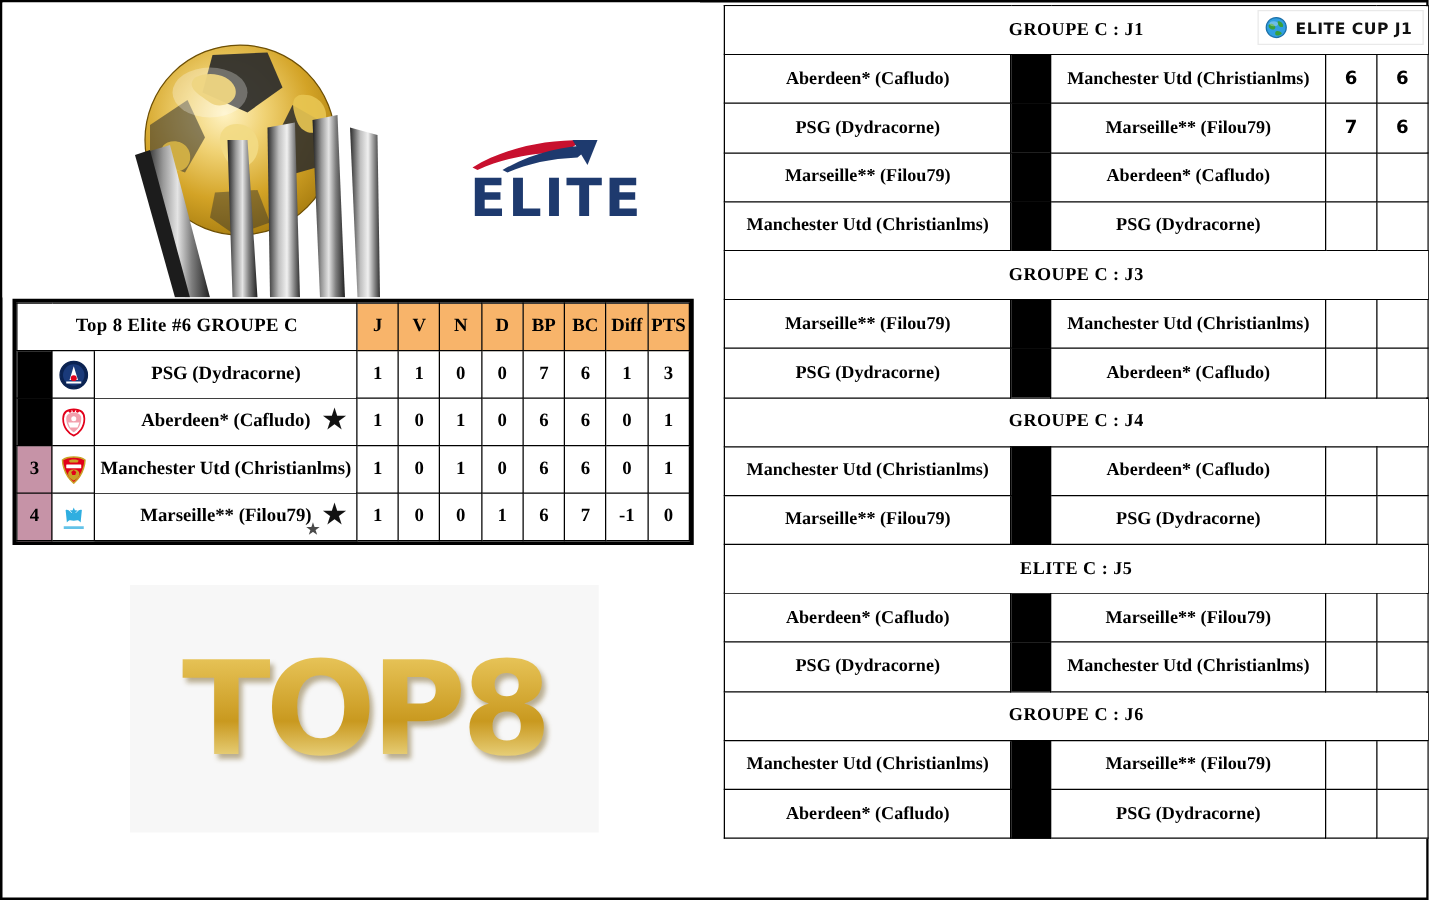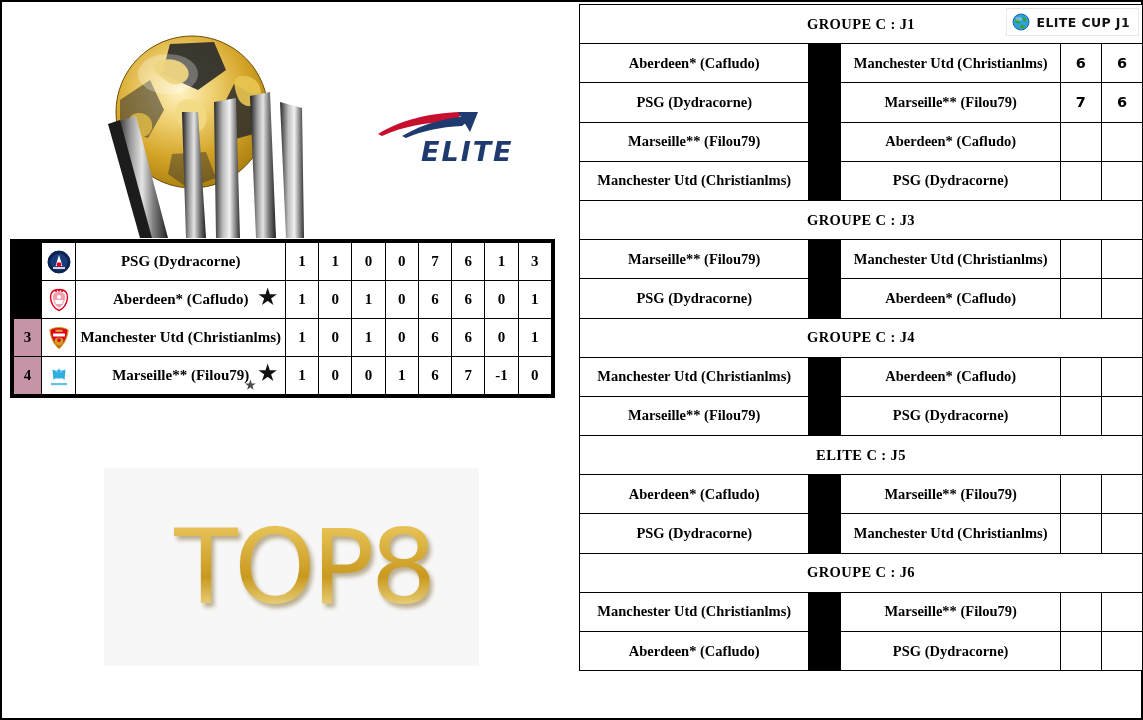--- a/index.html
+++ b/index.html
@@ -57,29 +57,27 @@
   #elite-logo {
     position: absolute;
     left: 372px;
     top: 108px;
     width: 140px;
     height: 62px;
   }
   #elite-word {
     font-family: "DejaVu Sans", sans-serif;
     font-weight: bold;
-    font-style: italic;
-    font-size: 27px;
+    font-size: 42px;
     letter-spacing: 2px;
     color: #1e3a6e;
     line-height: 1;
     position: absolute;
     left: 2px;
     top: 28px;
-    margin-left: 45px;
   }
 
   
   #standings-wrap {
     position: absolute;
     left: 8px;
     top: 237px;
     width: 545px;
     border: 3px solid #000000;
     box-sizing: border-box;
@@ -189,27 +187,27 @@
     position: absolute;
     left: 102px;
     top: 466px;
     width: 375px;
     height: 198px;
     background: #f7f7f7;
     overflow: hidden;
   }
   #top8-text {
     position: absolute;
-    left: 12px; top: 0;
+    left: 0; top: 0;
     width: 375px; height: 198px;
     display: flex;
     align-items: center;
     justify-content: center;
     font-family: "DejaVu Sans", sans-serif;
-    font-weight: normal;
+    font-weight: bold;
     font-size: 104px;
     letter-spacing: -4px;
     line-height: 1;
     background: linear-gradient(180deg,#f6e08a 0%,#e8c55a 28%,#c9991f 55%,#f3e49c 75%,#b8860b 100%);
     -webkit-background-clip: text;
     background-clip: text;
     color: transparent;
     text-shadow: 0 0 0 rgba(0,0,0,0);
     filter: drop-shadow(3px 4px 2px rgba(110,85,20,0.45));
   }
@@ -369,20 +367,31 @@
             <col class="col-num">
             <col class="col-num">
             <col class="col-num">
           <col class="col-num">
             <col class="col-num">
             <col class="col-num">
             <col class="col-pts">
         </colgroup>
         <tbody id="standings-body">
             <tr>
+              <td class="st-title" colspan="3">Top 8 Elite #6 GROUPE C</td>
+              <td class="st-head">J</td>
+              <td class="st-head">V</td>
+              <td class="st-head">N</td>
+              <td class="st-head">D</td>
+              <td class="st-head">BP</td>
+              <td class="st-head">BC</td>
+              <td class="st-head">Diff</td>
+              <td class="st-head">PTS</td>
+            </tr>
+            <tr>
               <td class="rank-dark">1</td>
               <td class="logo-cell"><span class="club-logo"><svg width="24" height="24" viewBox="0 0 24 24" xmlns="http://www.w3.org/2000/svg">
                     <circle cx="12" cy="12" r="11" fill="#0b2352" stroke="#0b2352"></circle>
                     <circle cx="12" cy="12" r="8.6" fill="#1a3a7a"></circle>
                     <path d="M12 5 L15.4 16 H8.6 Z" fill="#ffffff"></path>
                     <circle cx="12" cy="14.6" r="2.4" fill="#e2001a"></circle>
                     <rect x="6" y="17.2" width="12" height="1.6" fill="#ffffff"></rect>
                   </svg></span></td>
               <td class="team-cell">
                 <span class="team-inner">

